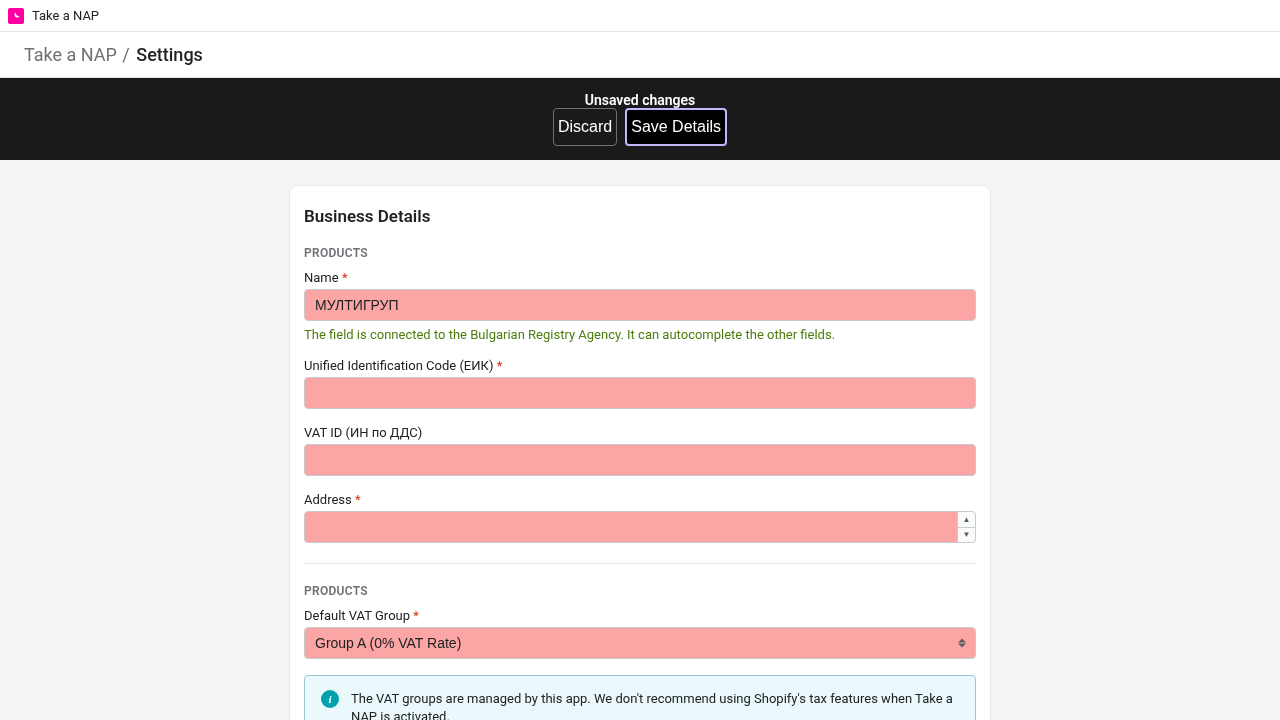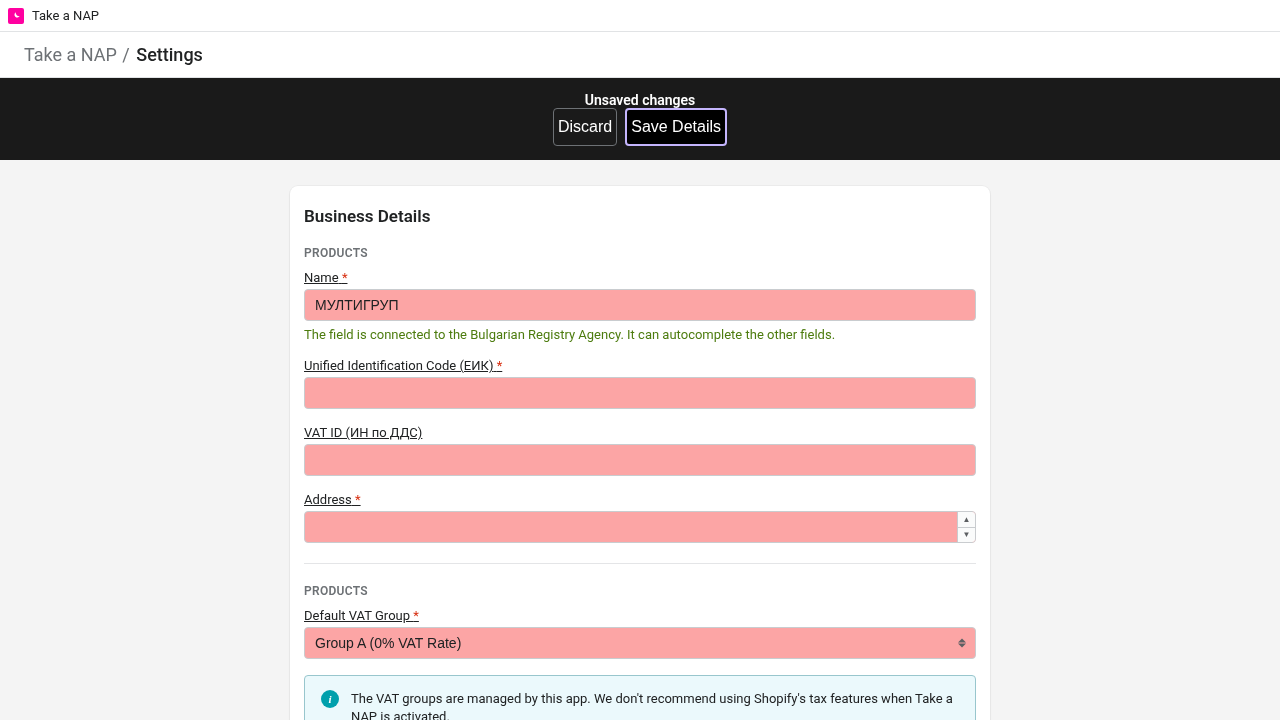--- a/index.html
+++ b/index.html
@@ -22,21 +22,21 @@
 .btn { border-radius: 4px; font-size: 16px; font-weight: 500; padding: 8px 4px; border: 1px solid transparent; cursor: pointer; }
 .btn-discard { background: #1a1a1a; color: #fff; border: 1px solid #6d7175; }
 .btn-save { background: #000000; color: #fff; border: 2px solid #c4b5fd; }
 
 .page-content { padding: 26px 0; }
 .card { background: #fff; border-radius: 8px; max-width: 700px; margin: 0 auto 20px auto; padding: 20px 0; box-shadow: 0 0 0 1px rgba(0,0,0,0.03), 0 1px 2px rgba(0,0,0,0.08); }
 .card-inner { padding: 0 14px; }
 .card-title { font-size: 17px; font-weight: 600; margin-bottom: 20px; padding: 0 14px; }
 .section-heading { font-size: 12px; font-weight: 600; color: #6d7175; letter-spacing: 0.3px; margin-bottom: 10px; }
 .field-row { margin-bottom: 16px; }
-.field-label { font-size: 13px; color: #202223; margin-bottom: 4px; display: block; text-decoration: underline; }
+.field-label { font-size: 13px; color: #202223; margin-bottom: 4px; display: block; }
 .req { color: #d72c0d; }
 .text-input, .select-input, .numeric-input { width: 100%; padding: 7px 10px; border: 1px solid #c9cccf; border-radius: 4px; font-size: 14px; background: #fca5a5; color: #202223; }
 .blurred { color: transparent; text-shadow: 0 0 6px rgba(100,100,100,0.7); user-select: none; }
 .helper-text { font-size: 13px; color: #4d7c0f; margin-top: 6px; }
 .numeric-wrap { position: relative; }
 .numeric-arrows { position: absolute; right: 1px; top: 1px; bottom: 1px; width: 18px; display: flex; flex-direction: column; border-left: 1px solid #c9cccf; border-radius: 0 3px 3px 0; overflow: hidden; }
 .numeric-arrow { flex: 1; background: #fafbfb; display: flex; align-items: center; justify-content: center; font-size: 8px; color: #5c5f62; cursor: pointer; }
 .numeric-arrow:first-child { border-bottom: 1px solid #c9cccf; }
 .select-wrap { position: relative; }
 .select-caret { position: absolute; right: 10px; top: 50%; transform: translateY(-50%); pointer-events: none; display: flex; flex-direction: column; gap: 1px; }

